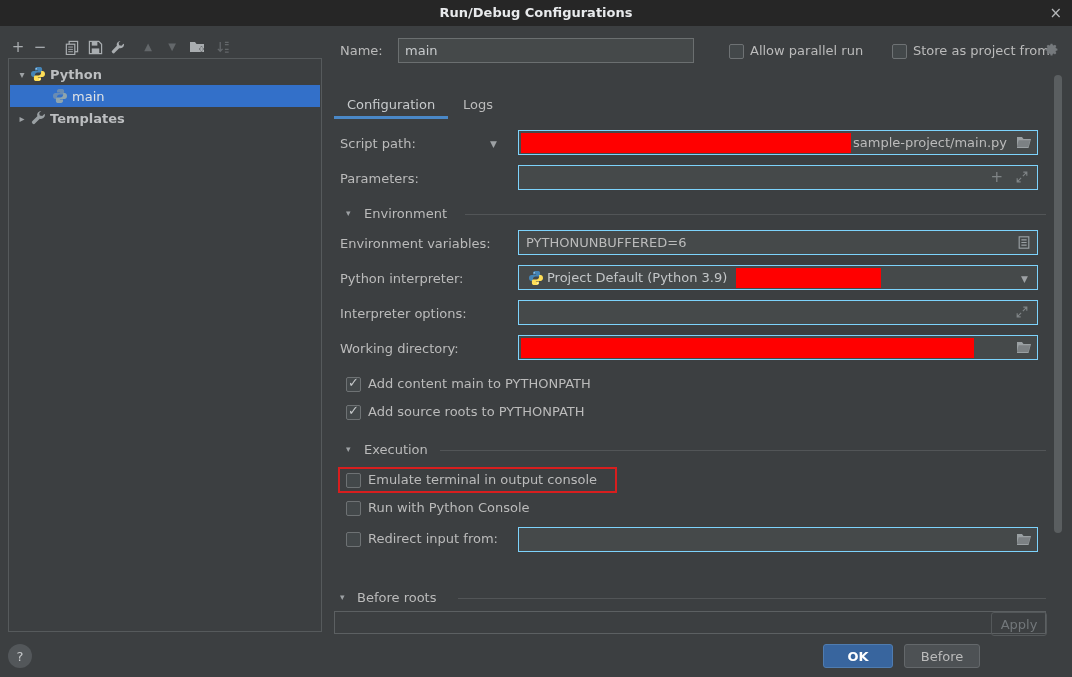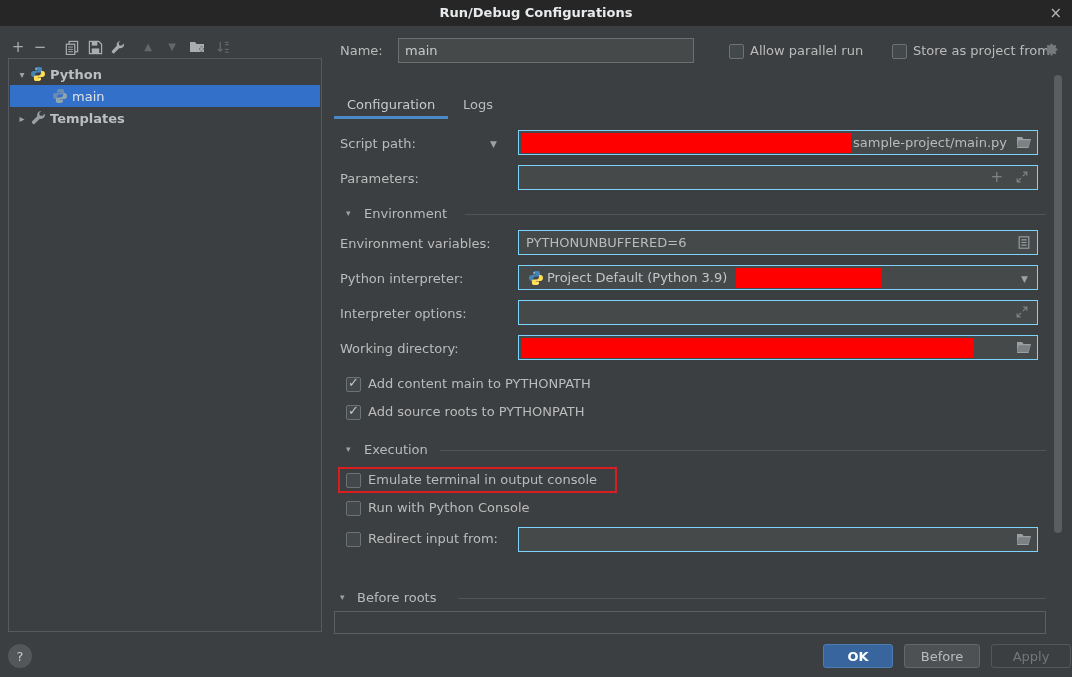--- a/index.html
+++ b/index.html
@@ -271,17 +271,17 @@
   </div>
 
   <span class="sec-tri" style="left:340px;top:592px">▾</span>
   <span class="sec-lbl" style="left:357px;top:590px">Before roots</span>
   <div class="hline" style="left:458px;top:598px;width:588px"></div>
   <div style="position:absolute;left:334px;top:611px;width:712px;height:23px;border:1px solid #5c6062"></div>
 
   <div class="help-btn">?</div>
   <div class="btn ok" style="left:823px;top:644px;width:70px">OK</div>
   <div class="btn cancel" style="left:904px;top:644px;width:76px;background:#4d5154;border:1px solid #64686b;color:#bbbbbb">Before</div>
-  <div class="btn apply" style="left:991px;top:644px;width:80px">Apply</div>
+  <div class="btn apply" style="left:991px;top:612px;width:56px">Apply</div>
 
   <div class="scroll-thumb"></div>
 
 </div>
 
 </body></html>

